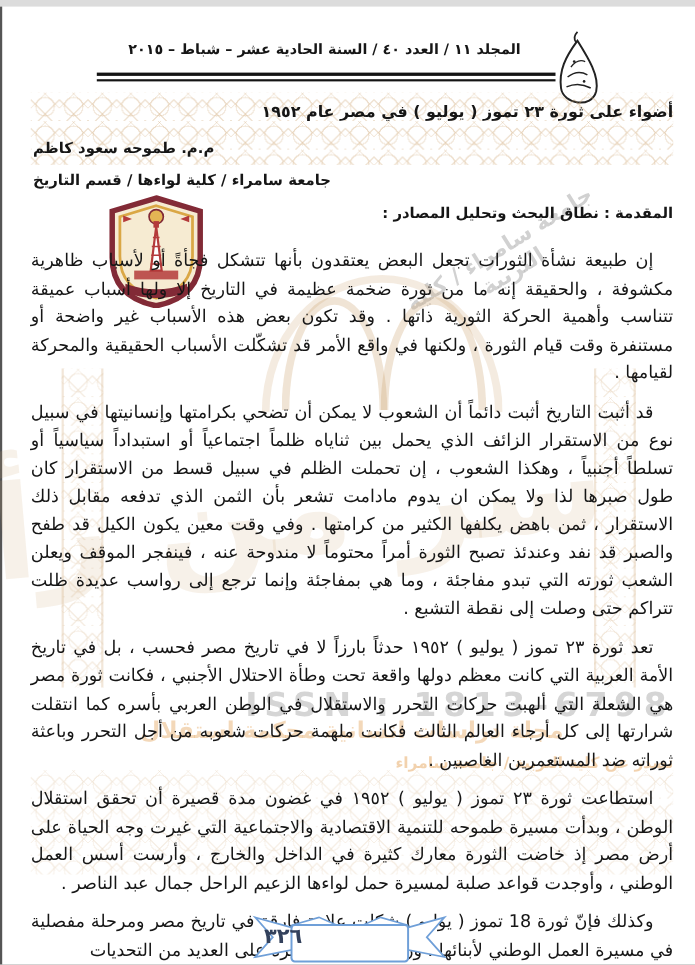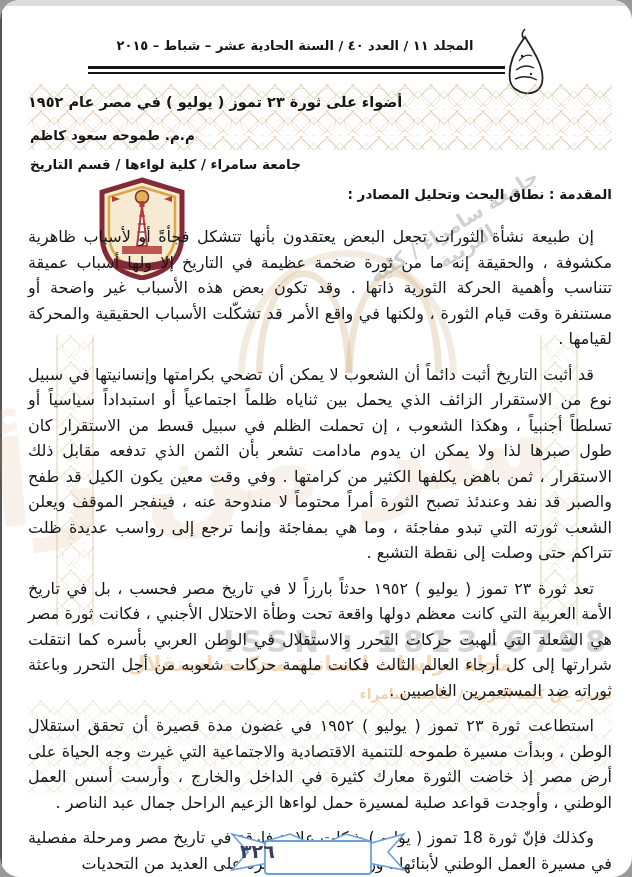--- a/index.html
+++ b/index.html
@@ -1,19 +1,19 @@
 <!DOCTYPE html>
 <html lang="ar"><head>
 <meta charset="utf-8">
 <style>
   html,body{margin:0;padding:0;background:#9a9a9a;}
   .page{
     position:relative;width:632px;height:877px;margin:0 auto;
     background:#ffffff;overflow:hidden;
-    font-family:"DejaVu Sans",sans-serif;color:#161616;border-radius:20px;
+    font-family:"DejaVu Sans",sans-serif;color:#161616;
   }
   .top-strip{position:absolute;top:0;left:0;width:632px;height:6px;background:#dcdcdc;}
   .left-edge{position:absolute;top:6px;left:0;width:2px;height:871px;background:#555;}
 
   
   .journal-header{
     position:absolute;top:38px;left:60px;width:470px;
     direction:rtl;text-align:center;font-weight:bold;font-size:13px;letter-spacing:0;
   }
   .double-rule{
@@ -29,21 +29,21 @@
       repeating-linear-gradient(-45deg, rgba(206,166,116,.38) 0 1px, transparent 1px 13px),
       radial-gradient(circle, transparent 8px, rgba(206,166,116,.30) 8px 9px, transparent 9px);
     background-size:26px 26px,26px 26px,26px 26px;
   }
   .header-band{position:absolute;top:84px;left:28px;width:584px;height:66px;opacity:.85;}
   .lower-band{position:absolute;top:700px;left:28px;width:584px;height:95px;opacity:.45;}
 
   
   .article-title{
     position:absolute;top:94px;left:28px;width:584px;
-    direction:rtl;text-align:left;font-weight:bold;font-size:14.5px;
+    direction:rtl;text-align:right;font-weight:bold;font-size:14.5px;
   }
   .article-author{
     position:absolute;top:127px;left:30px;
     direction:rtl;font-weight:bold;font-size:13.5px;
   }
   .article-affiliation{
     position:absolute;top:156px;left:30px;
     direction:rtl;font-weight:bold;font-size:13.5px;
   }
 

